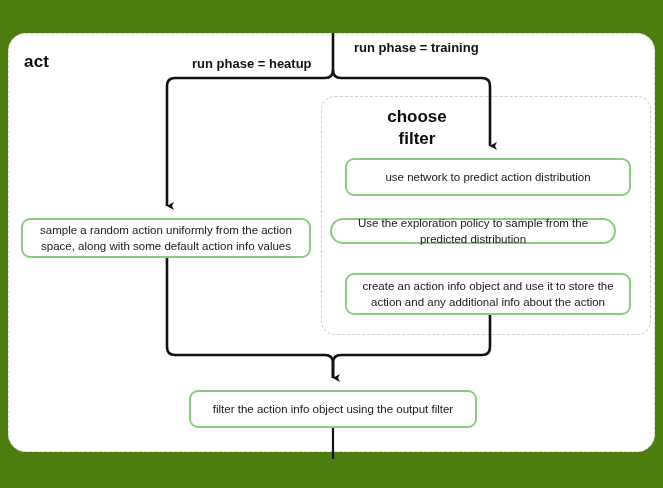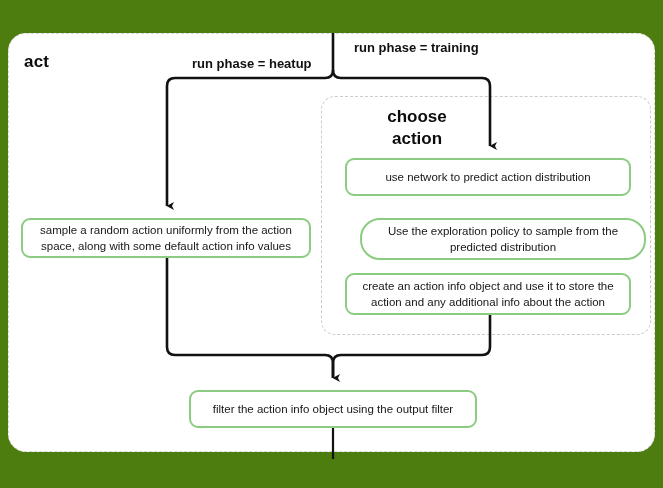--- a/index.html
+++ b/index.html
@@ -70,21 +70,21 @@
     align-items: center;
     justify-content: center;
     text-align: center;
     color: #171717;
     font-size: 11.5px;
     line-height: 1.42;
     padding: 3px 9px;
   }
   #box-heatup   { left: 21px;  top: 218px; width: 290px; height: 40px; }
   #box-predict  { left: 345px; top: 158px; width: 286px; height: 38px; }
-  #box-explore  { left: 360px; top: 218px; width: 286px; height: 42px; border-radius: 20px; }
+  #box-explore  { left: 330px; top: 218px; width: 286px; height: 26px; border-radius: 20px; }
   #box-create   { left: 345px; top: 273px; width: 286px; height: 42px; }
   #box-filter   { left: 189px; top: 390px; width: 288px; height: 38px; }
   
   .edge-label {
     position: absolute;
     font-size: 13px;
     font-weight: bold;
     color: #111111;
     white-space: nowrap;
   }
@@ -105,21 +105,21 @@
 <div id="canvas">
 
   <div id="act-panel"></div>
 
   <div id="act-title">act</div>
 
   <div id="choose-panel"></div>
 
   <div id="choose-title">
     <span>choose</span><br>
-    <span>action</span>
+    <span>filter</span>
   </div>
 
   <svg id="connectors" viewBox="0 0 663 488" xmlns="http://www.w3.org/2000/svg">
     <defs>
       <marker id="arrowhead" markerWidth="9" markerHeight="9" refX="4.2" refY="7.6" orient="auto" markerUnits="userSpaceOnUse">
         <path d="M 0.3 0.6 L 4.3 8.0 L 8.3 0.6 L 4.3 2.6 Z" fill="#111111"></path>
       </marker>
     </defs>
 
     <path d="M 333 33 L 333 70" stroke="#111111" stroke-width="2.6" fill="none"></path>

